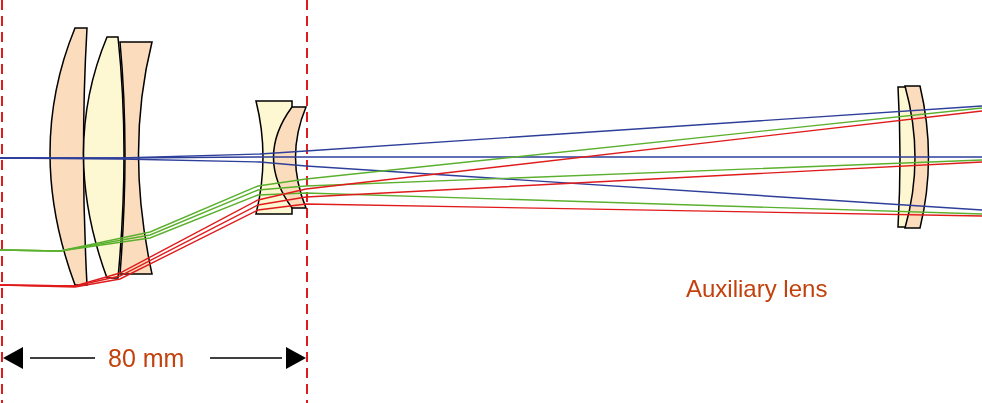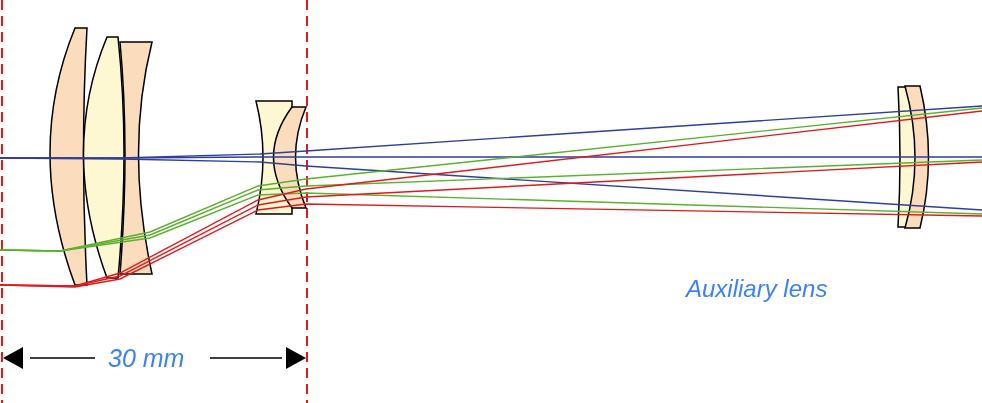--- a/index.html
+++ b/index.html
@@ -1,18 +1,18 @@
 <!DOCTYPE html>
 <html><head>
   <meta charset="utf-8">
   <style>
     html, body { margin: 0; padding: 0; background: #ffffff; }
     #stage { position: relative; width: 982px; height: 403px; overflow: hidden; background: #ffffff; }
     svg { position: absolute; left: 0; top: 0; }
-    .lbl { position: absolute; font-family: "Liberation Sans", sans-serif; color: #3b82f6; white-space: nowrap; font-style: italic; }
+    .lbl { position: absolute; font-family: "Liberation Sans", sans-serif; color: #c2410c; white-space: nowrap; }
     #dim-label { left: 108px; top: 344px; font-size: 25px; }
     #aux-label { left: 686px; top: 275px; font-size: 24px; }
   </style>
 </head>
 <body>
 
 <div id="stage">
   <svg width="982" height="403" viewBox="0 0 982 403">
 
     <line x1="2" y1="0" x2="2" y2="403" stroke="#e01b1b" stroke-width="2" stroke-dasharray="10,6"></line>
@@ -53,15 +53,15 @@
     </g>
 
     <g>
       <line x1="30" y1="358" x2="95" y2="358" stroke="#000" stroke-width="1.5"></line>
       <line x1="210" y1="358" x2="282" y2="358" stroke="#000" stroke-width="1.5"></line>
       <polygon points="3,358 23,347 23,369" fill="#000"></polygon>
       <polygon points="306,358 286,347 286,369" fill="#000"></polygon>
     </g>
   </svg>
 
-  <div id="dim-label" class="lbl">30 mm</div>
+  <div id="dim-label" class="lbl">80 mm</div>
   <div id="aux-label" class="lbl">Auxiliary lens</div>
 </div>
 
 </body></html>

